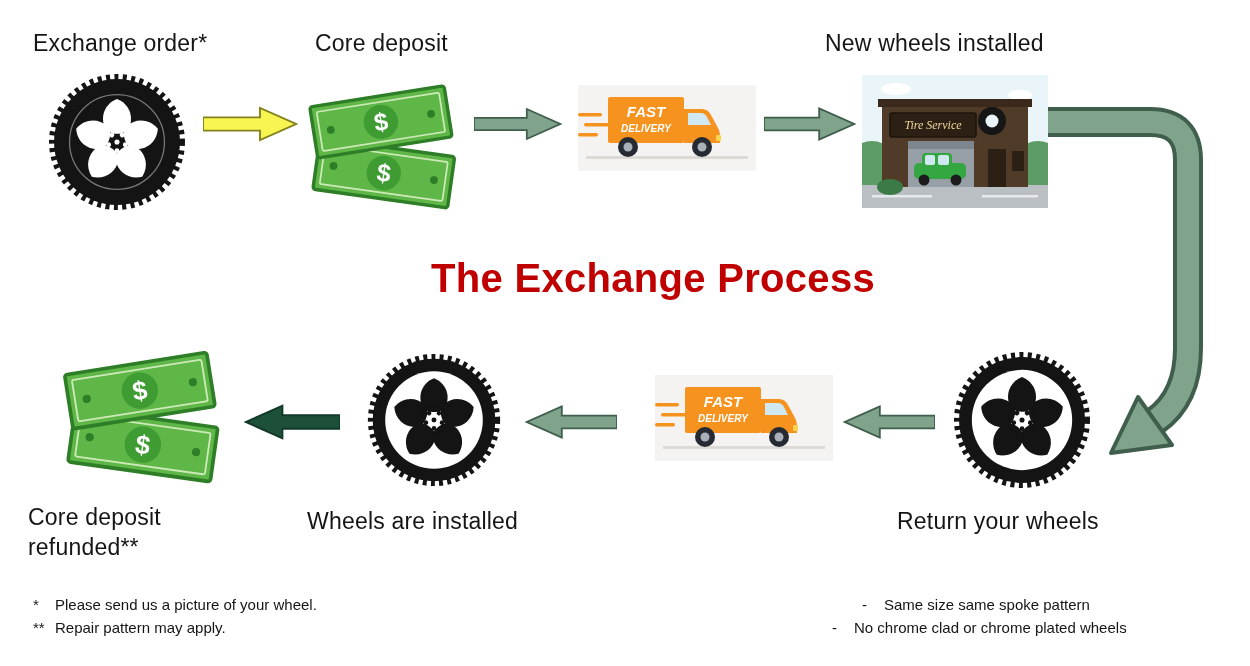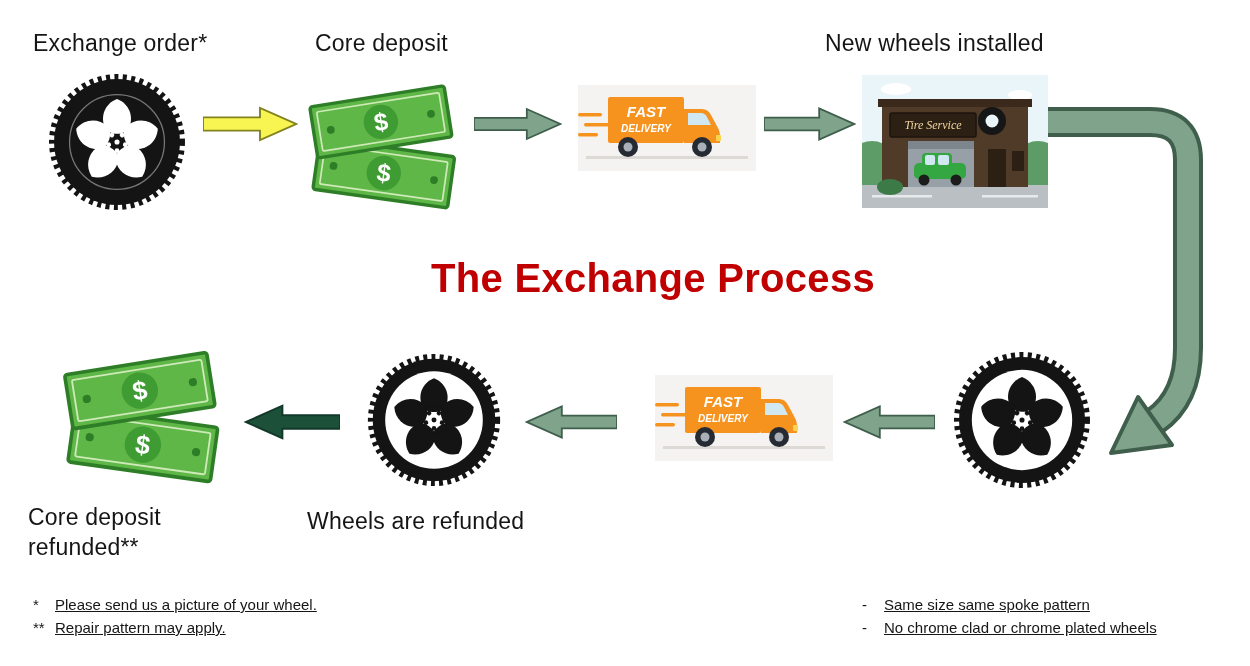--- a/index.html
+++ b/index.html
@@ -2,21 +2,21 @@
 <html><head>
 <meta charset="utf-8">
 <style>
   * { margin:0; padding:0; box-sizing:border-box; }
   html,body { background:#ffffff; font-family:"Liberation Sans", sans-serif; }
   .canvas { position:relative; width:1250px; height:666px; background:#ffffff; overflow:hidden; }
   .abs { position:absolute; }
   .step-label { position:absolute; font-size:23px; color:#151515; letter-spacing:0.2px; white-space:nowrap; }
   .step-label.center { white-space:normal; text-align:left; line-height:30px; }
   .title { position:absolute; font-size:40px; font-weight:700; color:#C00000; text-align:right; letter-spacing:0.3px; }
-  .footnote { position:absolute; font-size:15px; color:#151515; white-space:nowrap;text-decoration:underline; }
+  .footnote { position:absolute; font-size:15px; color:#151515; white-space:nowrap; }
   .footnote .marker { display:inline-block; width:22px; }
   svg.flip { transform:scaleX(-1); }
 </style>
 </head>
 <body>
 
 <div class="canvas">
 
   <div class="step-label" style="left:33px;top:30px">Exchange order*</div>
   <div class="step-label" style="left:315px;top:30px">Core deposit</div>
@@ -209,28 +209,29 @@
       <circle cx="0" cy="-9.5" r="2.6" transform="rotate(108)"></circle>
       <circle cx="0" cy="-9.5" r="2.6" transform="rotate(180)"></circle>
       <circle cx="0" cy="-9.5" r="2.6" transform="rotate(252)"></circle>
       <circle cx="0" cy="-9.5" r="2.6" transform="rotate(324)"></circle>
       <circle r="2.8"></circle>
     </g>
     <circle r="16" fill="none" stroke="#141414" stroke-width="1.6"></circle>
   </svg>
 
   <div class="step-label center" style="left:28px;top:502px;width:218px">Core deposit refunded**</div>
-  <div class="step-label center" style="left:307px;top:506px;width:260px">Wheels are refunded</div>
+  <div class="step-label center" style="left:307px;top:506px;width:260px">Wheels are installed</div>
+  <div class="step-label center" style="left:897px;top:506px;width:250px">Return your wheels</div>
 
   <div class="footnote" style="left:33px;top:596px">
     <span class="marker">*</span><span>Please send us a picture of your wheel.</span>
   </div>
   <div class="footnote" style="left:33px;top:619px">
     <span class="marker">**</span><span>Repair pattern may apply.</span>
   </div>
   <div class="footnote" style="left:862px;top:596px">
     <span class="marker">-</span><span>Same size same spoke pattern</span>
   </div>
-  <div class="footnote" style="left:862px;top:619px">
+  <div class="footnote" style="left:832px;top:619px">
     <span class="marker">-</span><span>No chrome clad or chrome plated wheels</span>
   </div>
 
 </div>
 
 </body></html>

